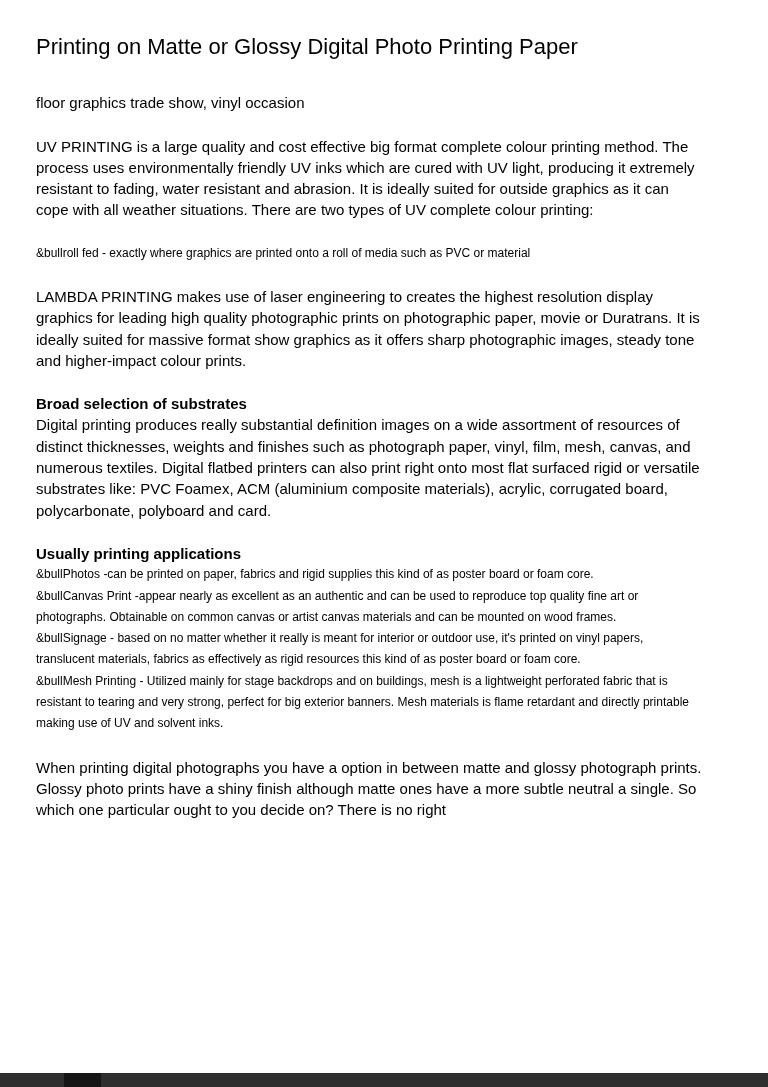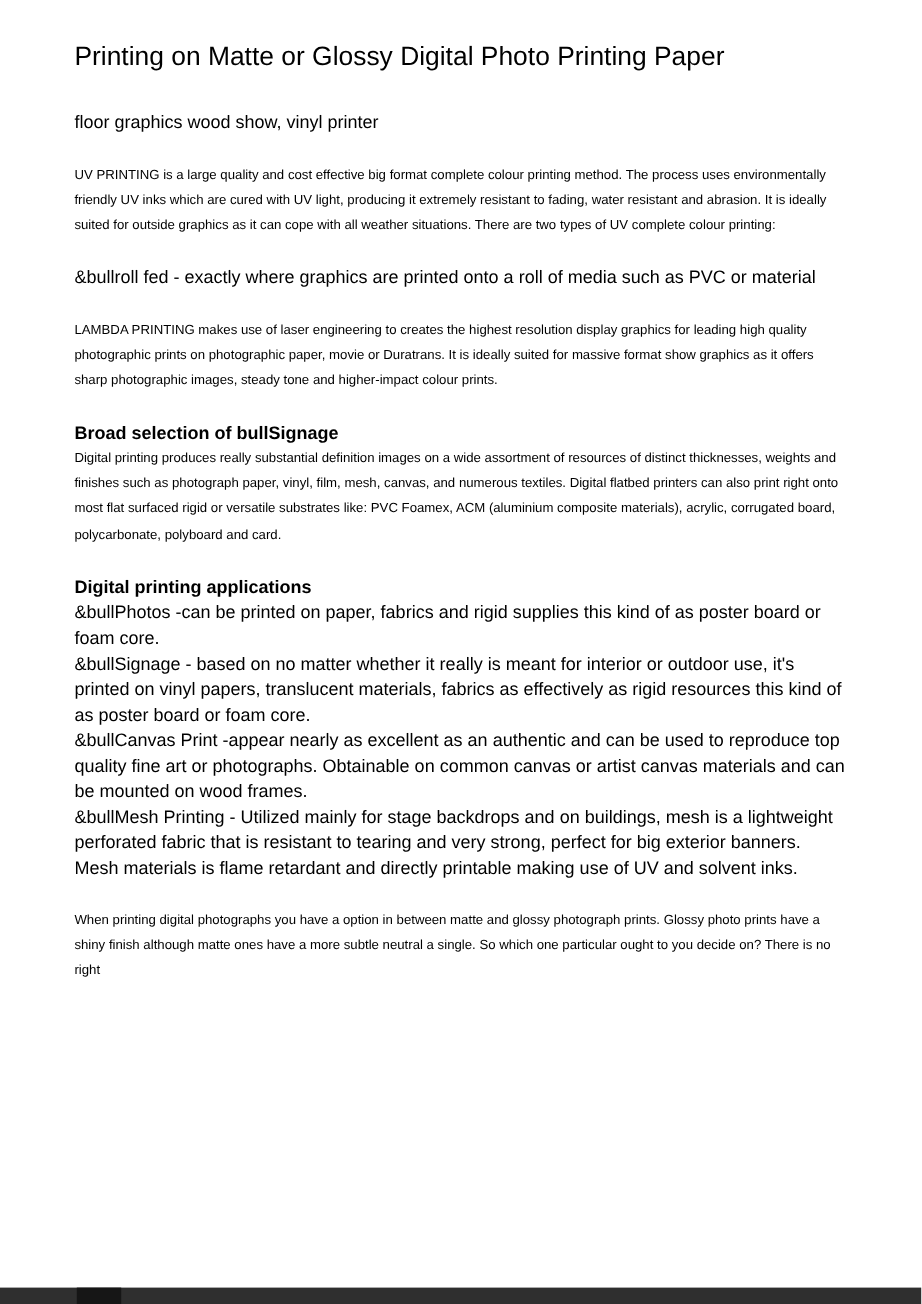--- a/index.html
+++ b/index.html
@@ -10,44 +10,44 @@
   .page {
     position: relative;
     width: 768px;
     height: 1087px;
     background: #ffffff;
     overflow: hidden;
     font-family: "Liberation Sans", "DejaVu Sans", sans-serif;
     color: #000000;
   }
   .content {
-    padding: 33px 64px 0 62px;
+    padding: 33px 64px 0 36px;
   }
   .doc-title {
     font-size: 22px;
     font-weight: 400;
     line-height: 1.25;
     margin: 0 0 31px 0;
     color: #000000;
   }
   .tagline {
     font-size: 15px;
     line-height: 21px;
     margin: 0 0 23px 0;
   }
   .para {
-    font-size: 11px;
+    font-size: 15px;
     line-height: 21.3px;
     margin: 0 0 22px 0;
   }
   .para.no-gap {
     margin-bottom: 16px;
   }
   .bullet-block .line {
-    font-size: 15px;
+    font-size: 12px;
     line-height: 21.3px;
   }
   .bullet-block {
     margin: 0 0 22px 0;
   }
   .section-heading {
     font-size: 15px;
     font-weight: 700;
     line-height: 21.3px;
     margin: 0;
@@ -70,38 +70,38 @@
   }
 </style>
 </head>
 <body>
 
 <div class="page">
   <div class="content">
 
     <h1 class="doc-title">Printing on Matte or Glossy Digital Photo Printing Paper</h1>
 
-    <p class="tagline">floor graphics wood show, vinyl printer</p>
+    <p class="tagline">floor graphics trade show, vinyl occasion</p>
 
     <p class="para">UV PRINTING is a large quality and cost effective big format complete colour printing method. The process uses environmentally friendly UV inks which are cured with UV light, producing it extremely resistant to fading, water resistant and abrasion. It is ideally suited for outside graphics as it can cope with all weather situations. There are two types of UV complete colour printing:</p>
 
     <div class="bullet-block">
       <div class="line">&amp;bullroll fed - exactly where graphics are printed onto a roll of media such as PVC or material</div>
     </div>
 
     <p class="para">LAMBDA PRINTING makes use of laser engineering to creates the highest resolution display graphics for leading high quality photographic prints on photographic paper, movie or Duratrans. It is ideally suited for massive format show graphics as it offers sharp photographic images, steady tone and higher-impact colour prints.</p>
 
-    <h2 class="section-heading">Broad selection of bullSignage</h2>
+    <h2 class="section-heading">Broad selection of substrates</h2>
     <p class="para">Digital printing produces really substantial definition images on a wide assortment of resources of distinct thicknesses, weights and finishes such as photograph paper, vinyl, film, mesh, canvas, and numerous textiles. Digital flatbed printers can also print right onto most flat surfaced rigid or versatile substrates like: PVC Foamex, ACM (aluminium composite materials), acrylic, corrugated board, polycarbonate, polyboard and card.</p>
 
-    <h2 class="section-heading">Digital printing applications</h2>
+    <h2 class="section-heading">Usually printing applications</h2>
     <div class="bullet-block">
       <div class="line">&amp;bullPhotos -can be printed on paper, fabrics and rigid supplies this kind of as poster board or foam core.</div>
+      <div class="line">&amp;bullCanvas Print -appear nearly as excellent as an authentic and can be used to reproduce top quality fine art or photographs. Obtainable on common canvas or artist canvas materials and can be mounted on wood frames.</div>
       <div class="line">&amp;bullSignage - based on no matter whether it really is meant for interior or outdoor use, it's printed on vinyl papers, translucent materials, fabrics as effectively as rigid resources this kind of as poster board or foam core.</div>
-      <div class="line">&amp;bullCanvas Print -appear nearly as excellent as an authentic and can be used to reproduce top quality fine art or photographs. Obtainable on common canvas or artist canvas materials and can be mounted on wood frames.</div>
       <div class="line">&amp;bullMesh Printing - Utilized mainly for stage backdrops and on buildings, mesh is a lightweight perforated fabric that is resistant to tearing and very strong, perfect for big exterior banners. Mesh materials is flame retardant and directly printable making use of UV and solvent inks.</div>
     </div>
 
     <p class="para no-gap">When printing digital photographs you have a option in between matte and glossy photograph prints. Glossy photo prints have a shiny finish although matte ones have a more subtle neutral a single. So which one particular ought to you decide on? There is no right</p>
 
   </div>
 
   <div class="footer-bar">
     <div class="footer-logo"></div>
   </div>

